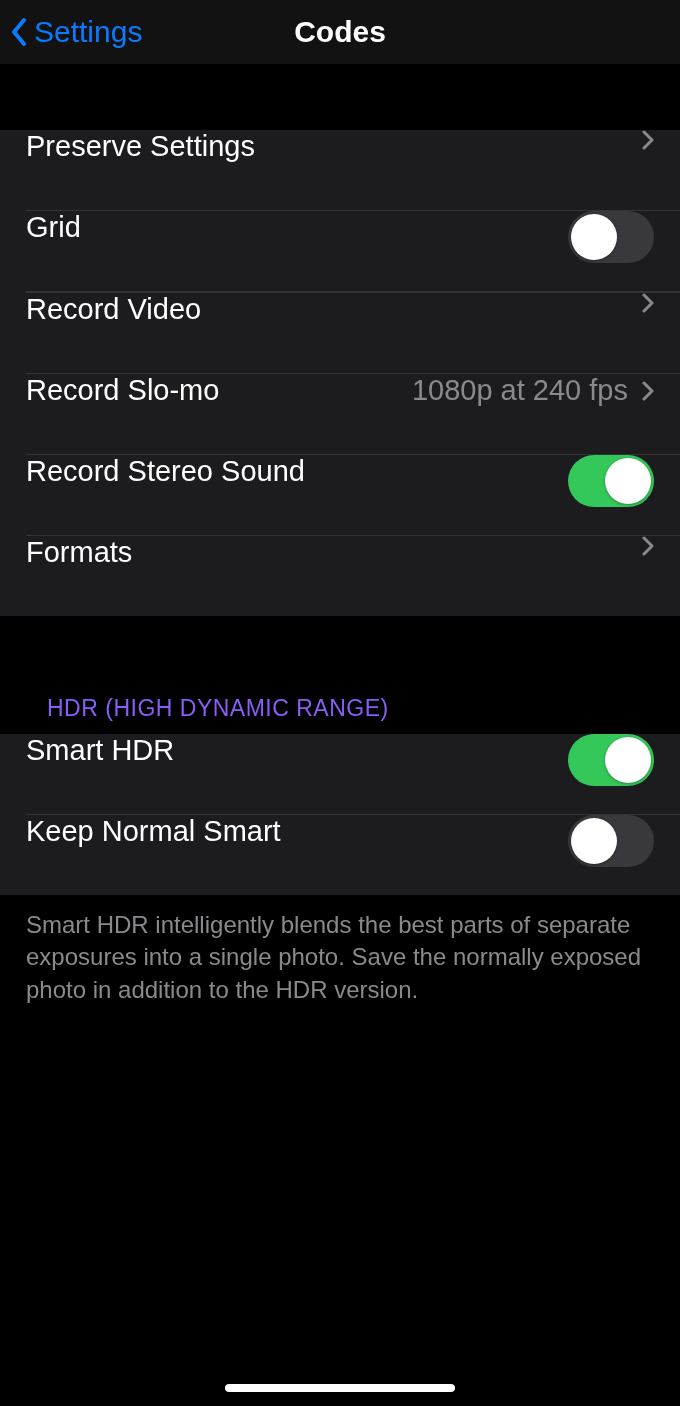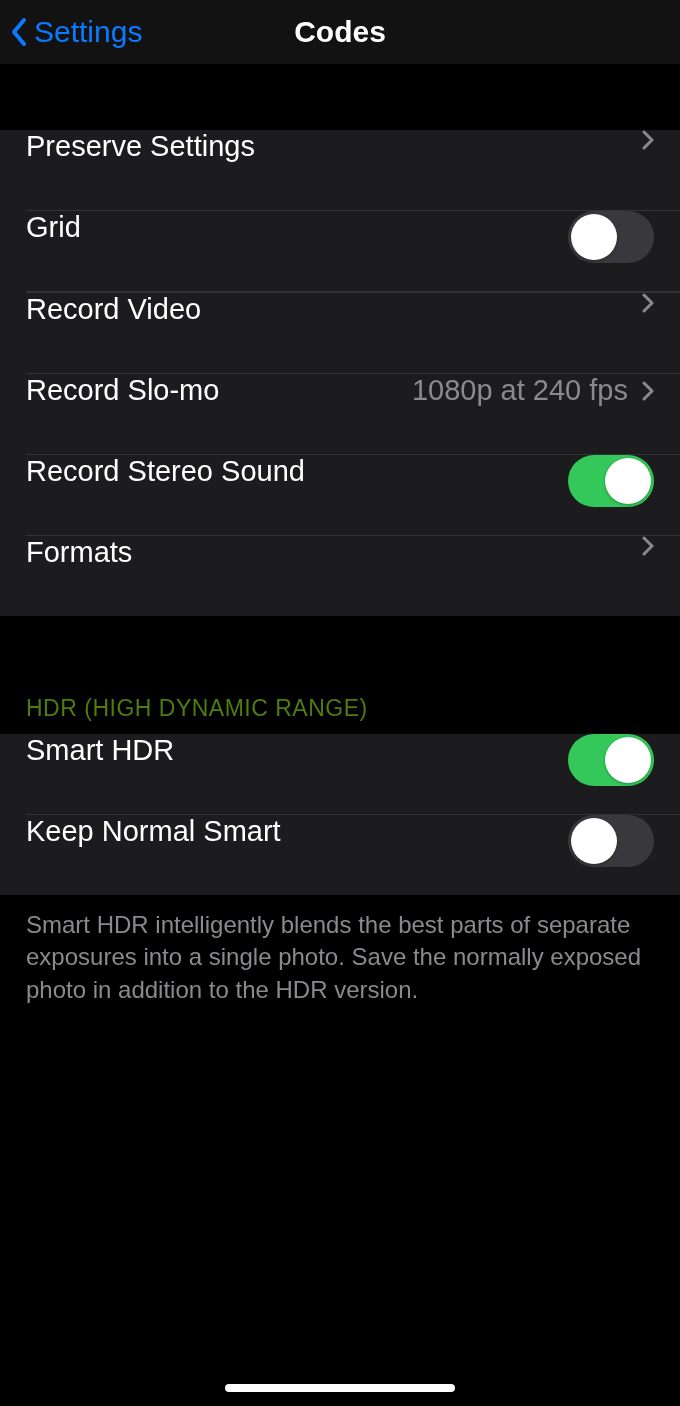--- a/index.html
+++ b/index.html
@@ -129,23 +129,24 @@
     .section-gap {
       height: 59px;
       background: #000000;
     }
     .section-header {
       padding: 20px 26px 12px 26px;
       background: #000000;
     }
     .section-header-text {
       font-size: 23px;
-      color: #4d7c0f;
+      color: #8b5cf6;
       text-transform: uppercase;
       letter-spacing: 0.5px;
+      margin-left: 21px;
     }
     .section-footer {
       padding: 14px 26px 0 26px;
       background: #000000;
     }
     .section-footer-text {
       font-size: 24px;
       color: #8a8a8e;
       line-height: 1.35;
     }

